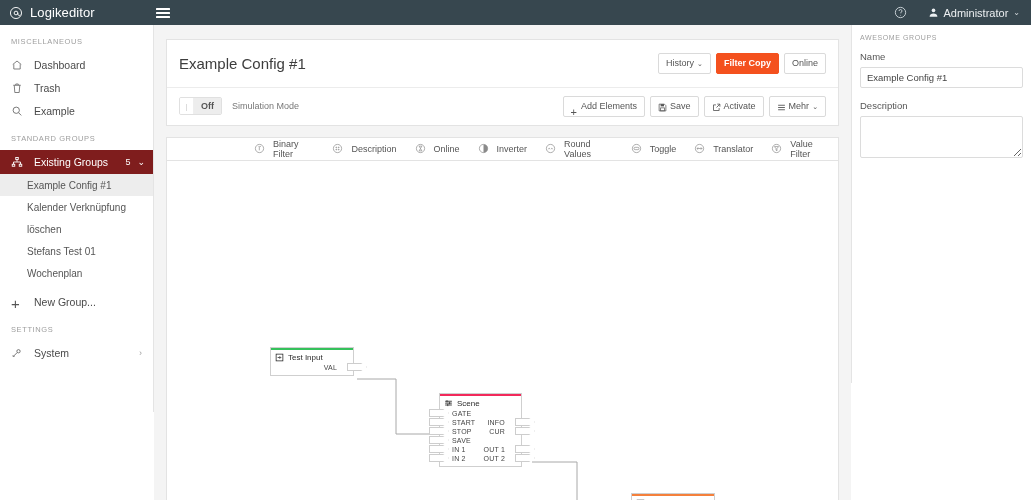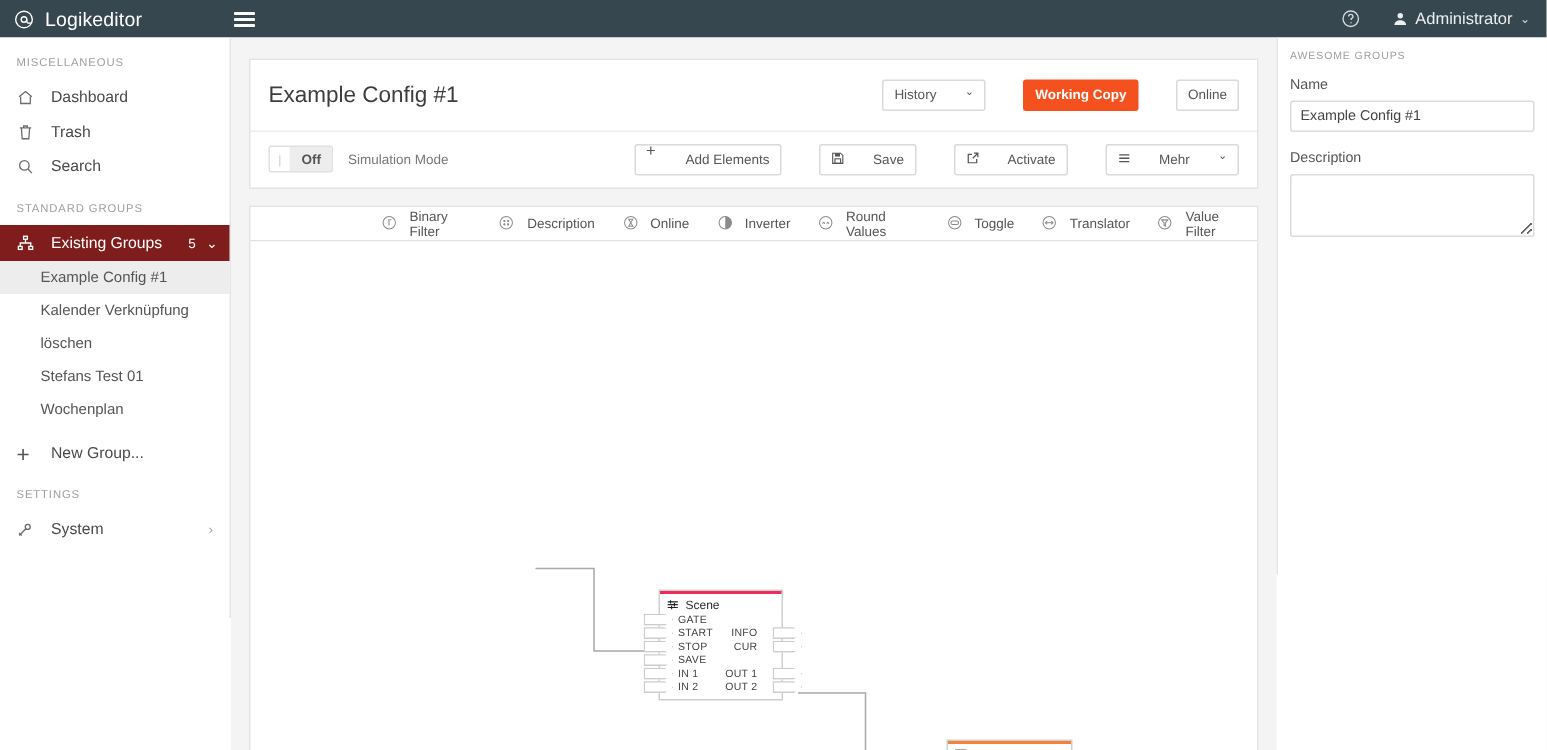--- a/index.html
+++ b/index.html
@@ -59,21 +59,21 @@
     background: #f4f4f4; padding: 14px 12px 0 12px;
   }
   .card { background: #fff; border: 1px solid #e3e3e3; }
 
   .card-head { display: flex; align-items: center; padding: 13px 12px; }
   .page-title { font-size: 15px; color: #3d3d3d; font-weight: normal; }
   .head-btns { margin-left: auto; display: flex; gap: 5px; }
   .btn {
     border: 1px solid #dadada; background: #fff; color: #555;
     font-size: 9px; padding: 4px 7px; border-radius: 2px; cursor: pointer;
-    font-family: inherit; display: flex; align-items: flex-start; gap: 19px; line-height: 1.2; margin-left: 20px;
+    font-family: inherit; display: flex; align-items: flex-end; gap: 3px; line-height: 1.2;
   }
   .btn.accent { background: #f4511e; border-color: #f4511e; color: #fff; font-weight: bold; }
 
   .card-tools {
     display: flex; align-items: center; border-top: 1px solid #ececec;
     padding: 8px 12px; gap: 0;
   }
   .toggle-wrap { display: flex; align-items: center; border: 1px solid #e0e0e0; border-radius: 2px; overflow: hidden; height: 18px; }
   .toggle-knob { width: 14px; height: 100%; background: #fff; border-right: 1px solid #eee; display:flex; align-items:center; justify-content:center; color:#ccc; font-size:8px; cursor:pointer;}
   .toggle-off { background: #ededed; color: #555; font-size: 9px; padding: 0 7px; display: flex; align-items: center; height: 100%; font-weight: bold; cursor:pointer;}
@@ -185,21 +185,21 @@
         <path d="M6.5 6.5 7.6 21h8.8l1.1-14.5"></path>
     </svg>
     <span>Trash</span>
   </div>
 
   <div class="sb-item">
     <svg class="sb-ic" viewBox="0 0 24 24" fill="none" stroke="currentColor" stroke-width="1.8">
       <circle cx="10.5" cy="10.5" r="6.3"></circle>
         <path d="M15.2 15.4 20.5 20.8"></path>
     </svg>
-    <span>Search</span>
+    <span>Example</span>
   </div>
 
   <div class="sb-section">STANDARD GROUPS</div>
 
   <div class="sb-item active">
     <svg class="sb-ic" viewBox="0 0 24 24" fill="none" stroke="currentColor" stroke-width="1.8">
       <rect x="9.5" y="3" width="5" height="4"></rect>
         <rect x="2.5" y="16.5" width="5" height="4"></rect>
         <rect x="16.5" y="16.5" width="5" height="4"></rect>
       <path d="M12 7v4.5M5 16.5V12h14v4.5"></path>
@@ -248,21 +248,21 @@
 <div class="main">
 
   <div class="card">
     <div class="card-head">
       <div class="page-title">Example Config #1</div>
       <div class="head-btns">
         <button class="btn">
           <span>History</span>
           <span style="font-size:7px">⌄</span>
         </button>
-        <button class="btn accent">Working Copy</button>
+        <button class="btn accent">Filter Copy</button>
         <button class="btn">Online</button>
       </div>
     </div>
 
     <div class="card-tools">
       <div class="toggle-wrap">
         <div class="toggle-knob">|</div>
         <div class="toggle-off">Off</div>
       </div>
       <div class="sim-label">Simulation Mode</div>
@@ -362,20 +362,35 @@
 
   <div class="canvas">
 
     <svg width="697" height="355" style="position:absolute;top:0;left:0;pointer-events:none">
 
       <path d="M190 218 H229 V273 H271" fill="none" stroke="#a8a8a8" stroke-width="1"></path>
 
       <path d="M365 301 H410 V363 H462" fill="none" stroke="#a8a8a8" stroke-width="1"></path>
     </svg>
 
+    <div class="node" style="left:103px; top:186px; width:84px;">
+      <div class="node-top" style="background:#35c15b"></div>
+      <div class="node-title">
+        <svg class="node-ic" viewBox="0 0 24 24" fill="none" stroke="#222" stroke-width="2">
+          <rect x="3" y="3" width="18" height="18"></rect>
+            <path d="M7 12h8M12 8.5 15.5 12 12 15.5" stroke="#222"></path>
+        </svg>
+        <span>Test Input</span>
+      </div>
+      <div class="port-row" style="justify-content:flex-end">
+        <span class="lab-out">VAL</span>
+        <span class="pin-r"></span>
+      </div>
+      <div style="height:3px"></div>
+    </div>
 
     <div class="node" style="left:272px; top:232px; width:83px;">
       <div class="node-top" style="background:#f2295b"></div>
       <div class="node-title">
         <svg class="node-ic" viewBox="0 0 24 24" stroke="#222" stroke-width="2.2">
           <path d="M3 6h18M3 11h18M3 16h18"></path>
             <path d="M8 3v6M15 8v6M10 13v6" stroke-width="2"></path>
         </svg>
         <span>Scene</span>
       </div>

